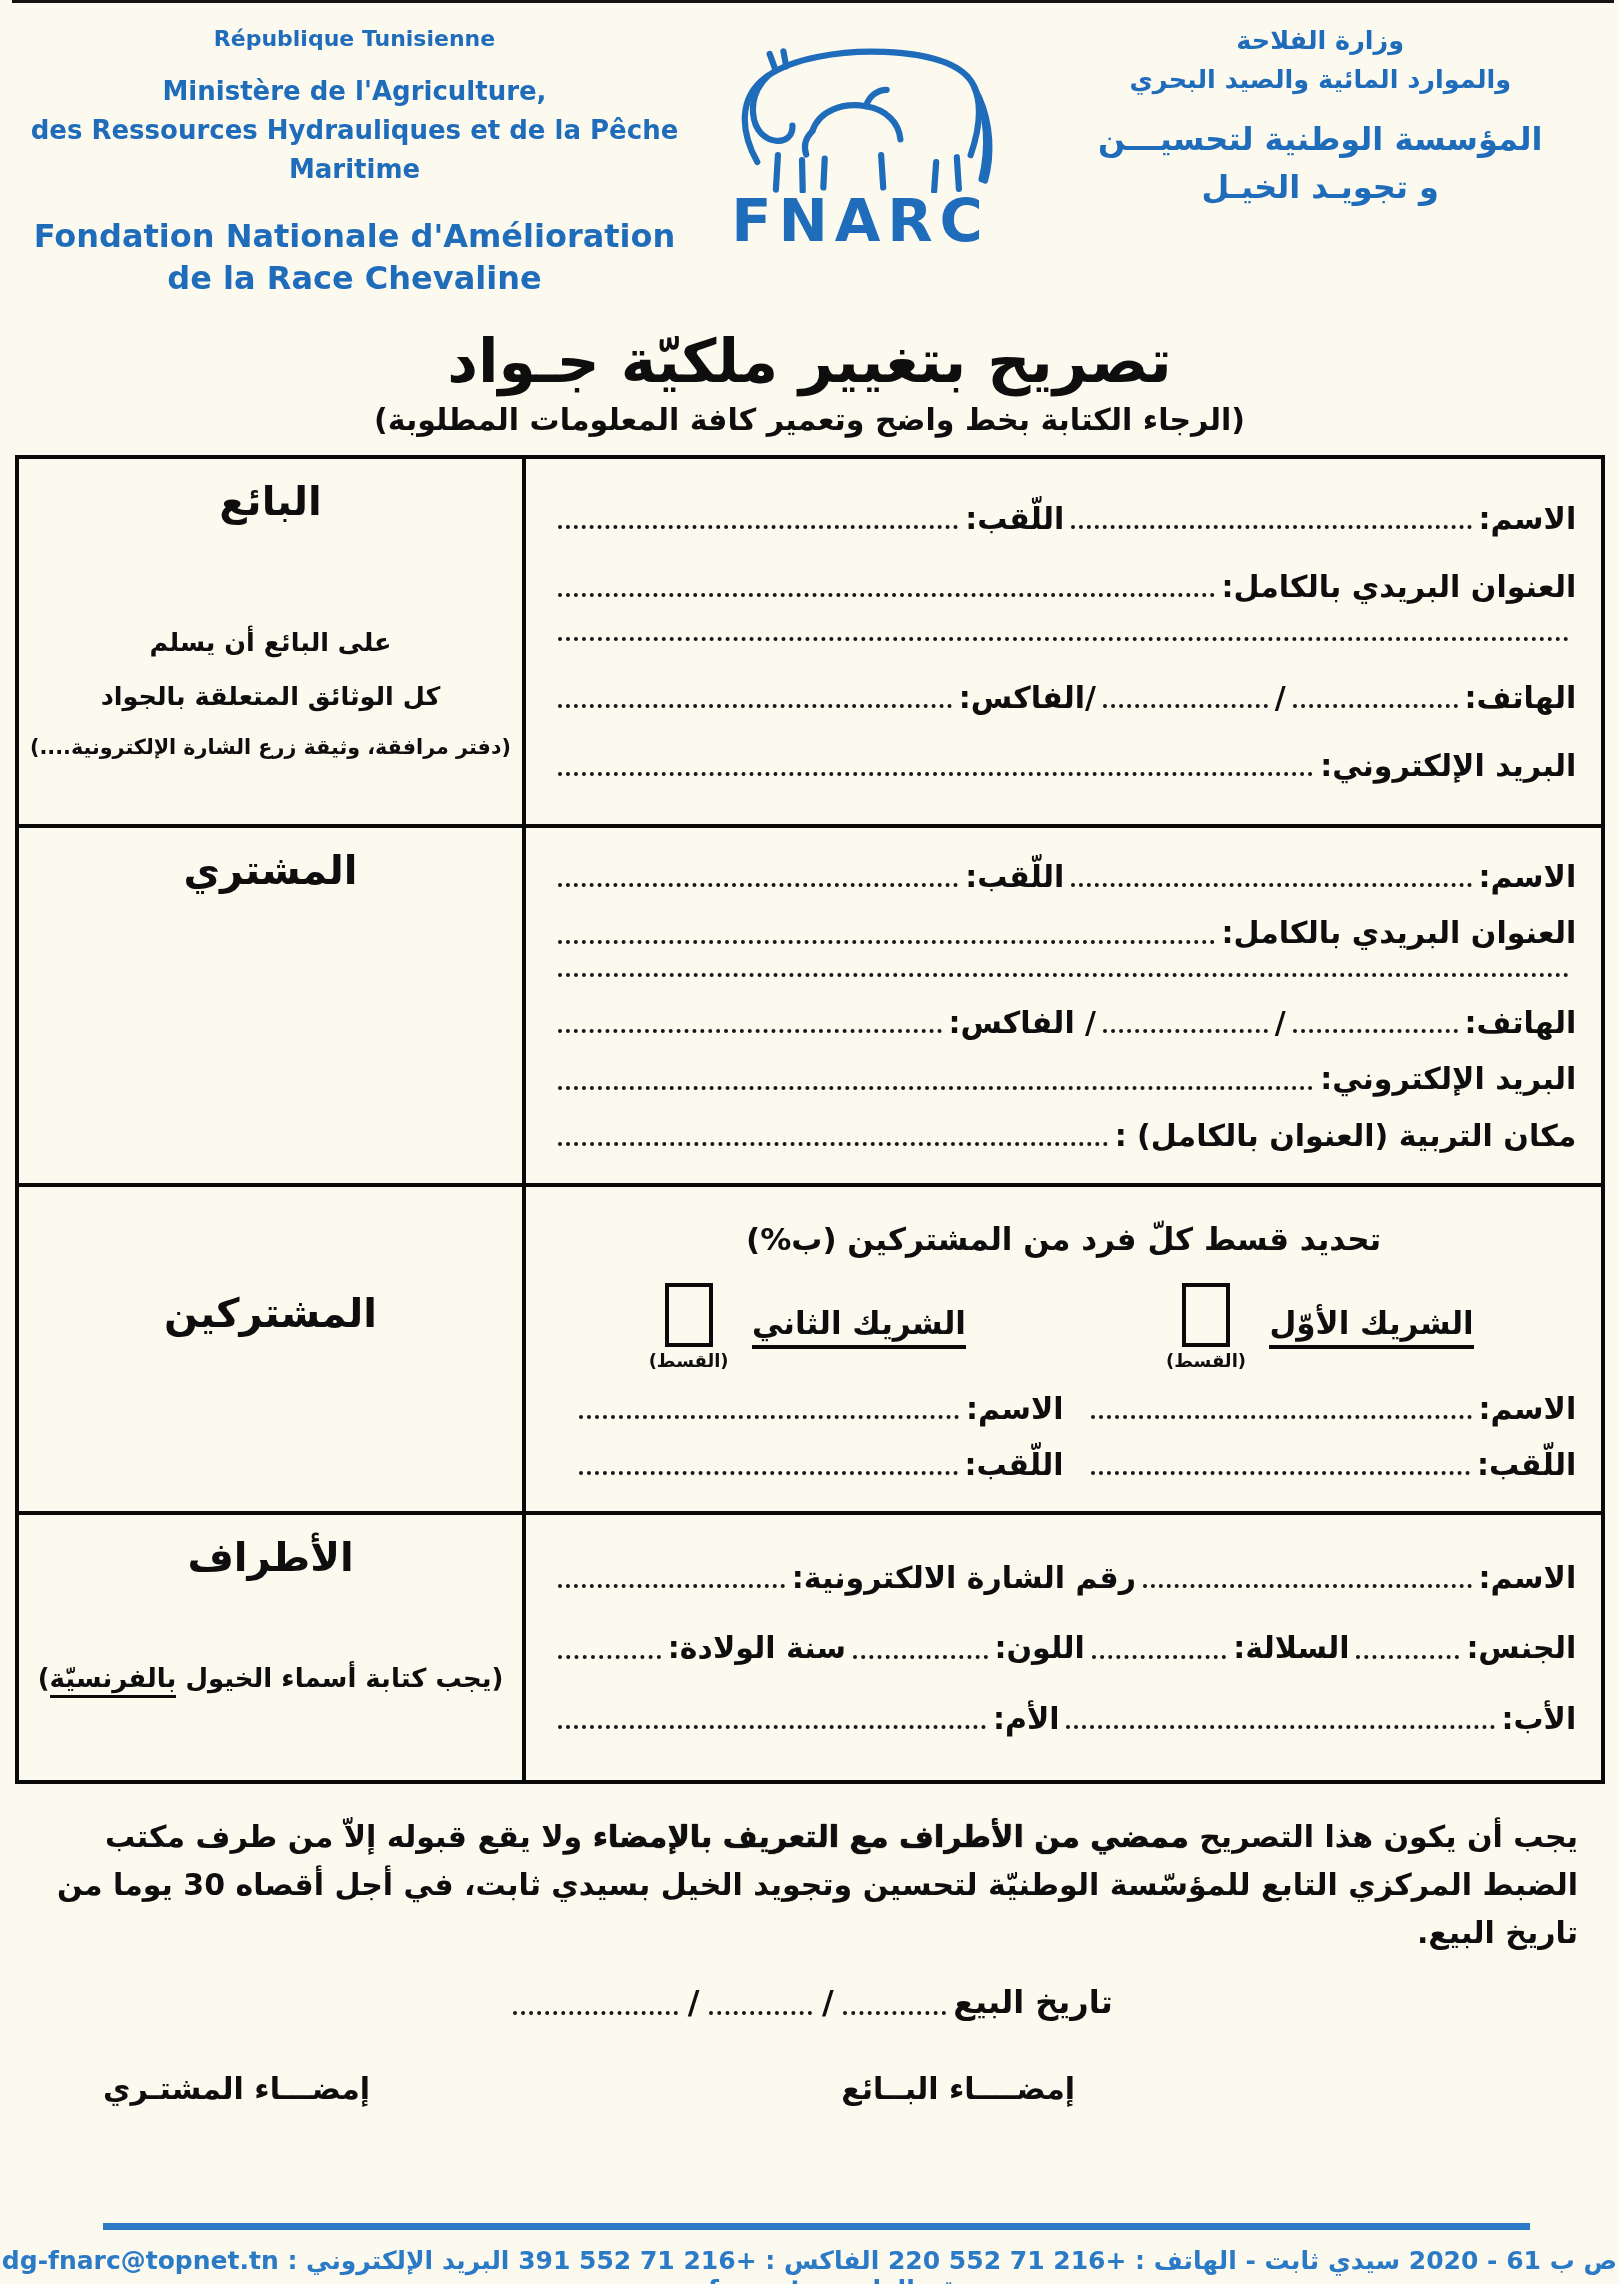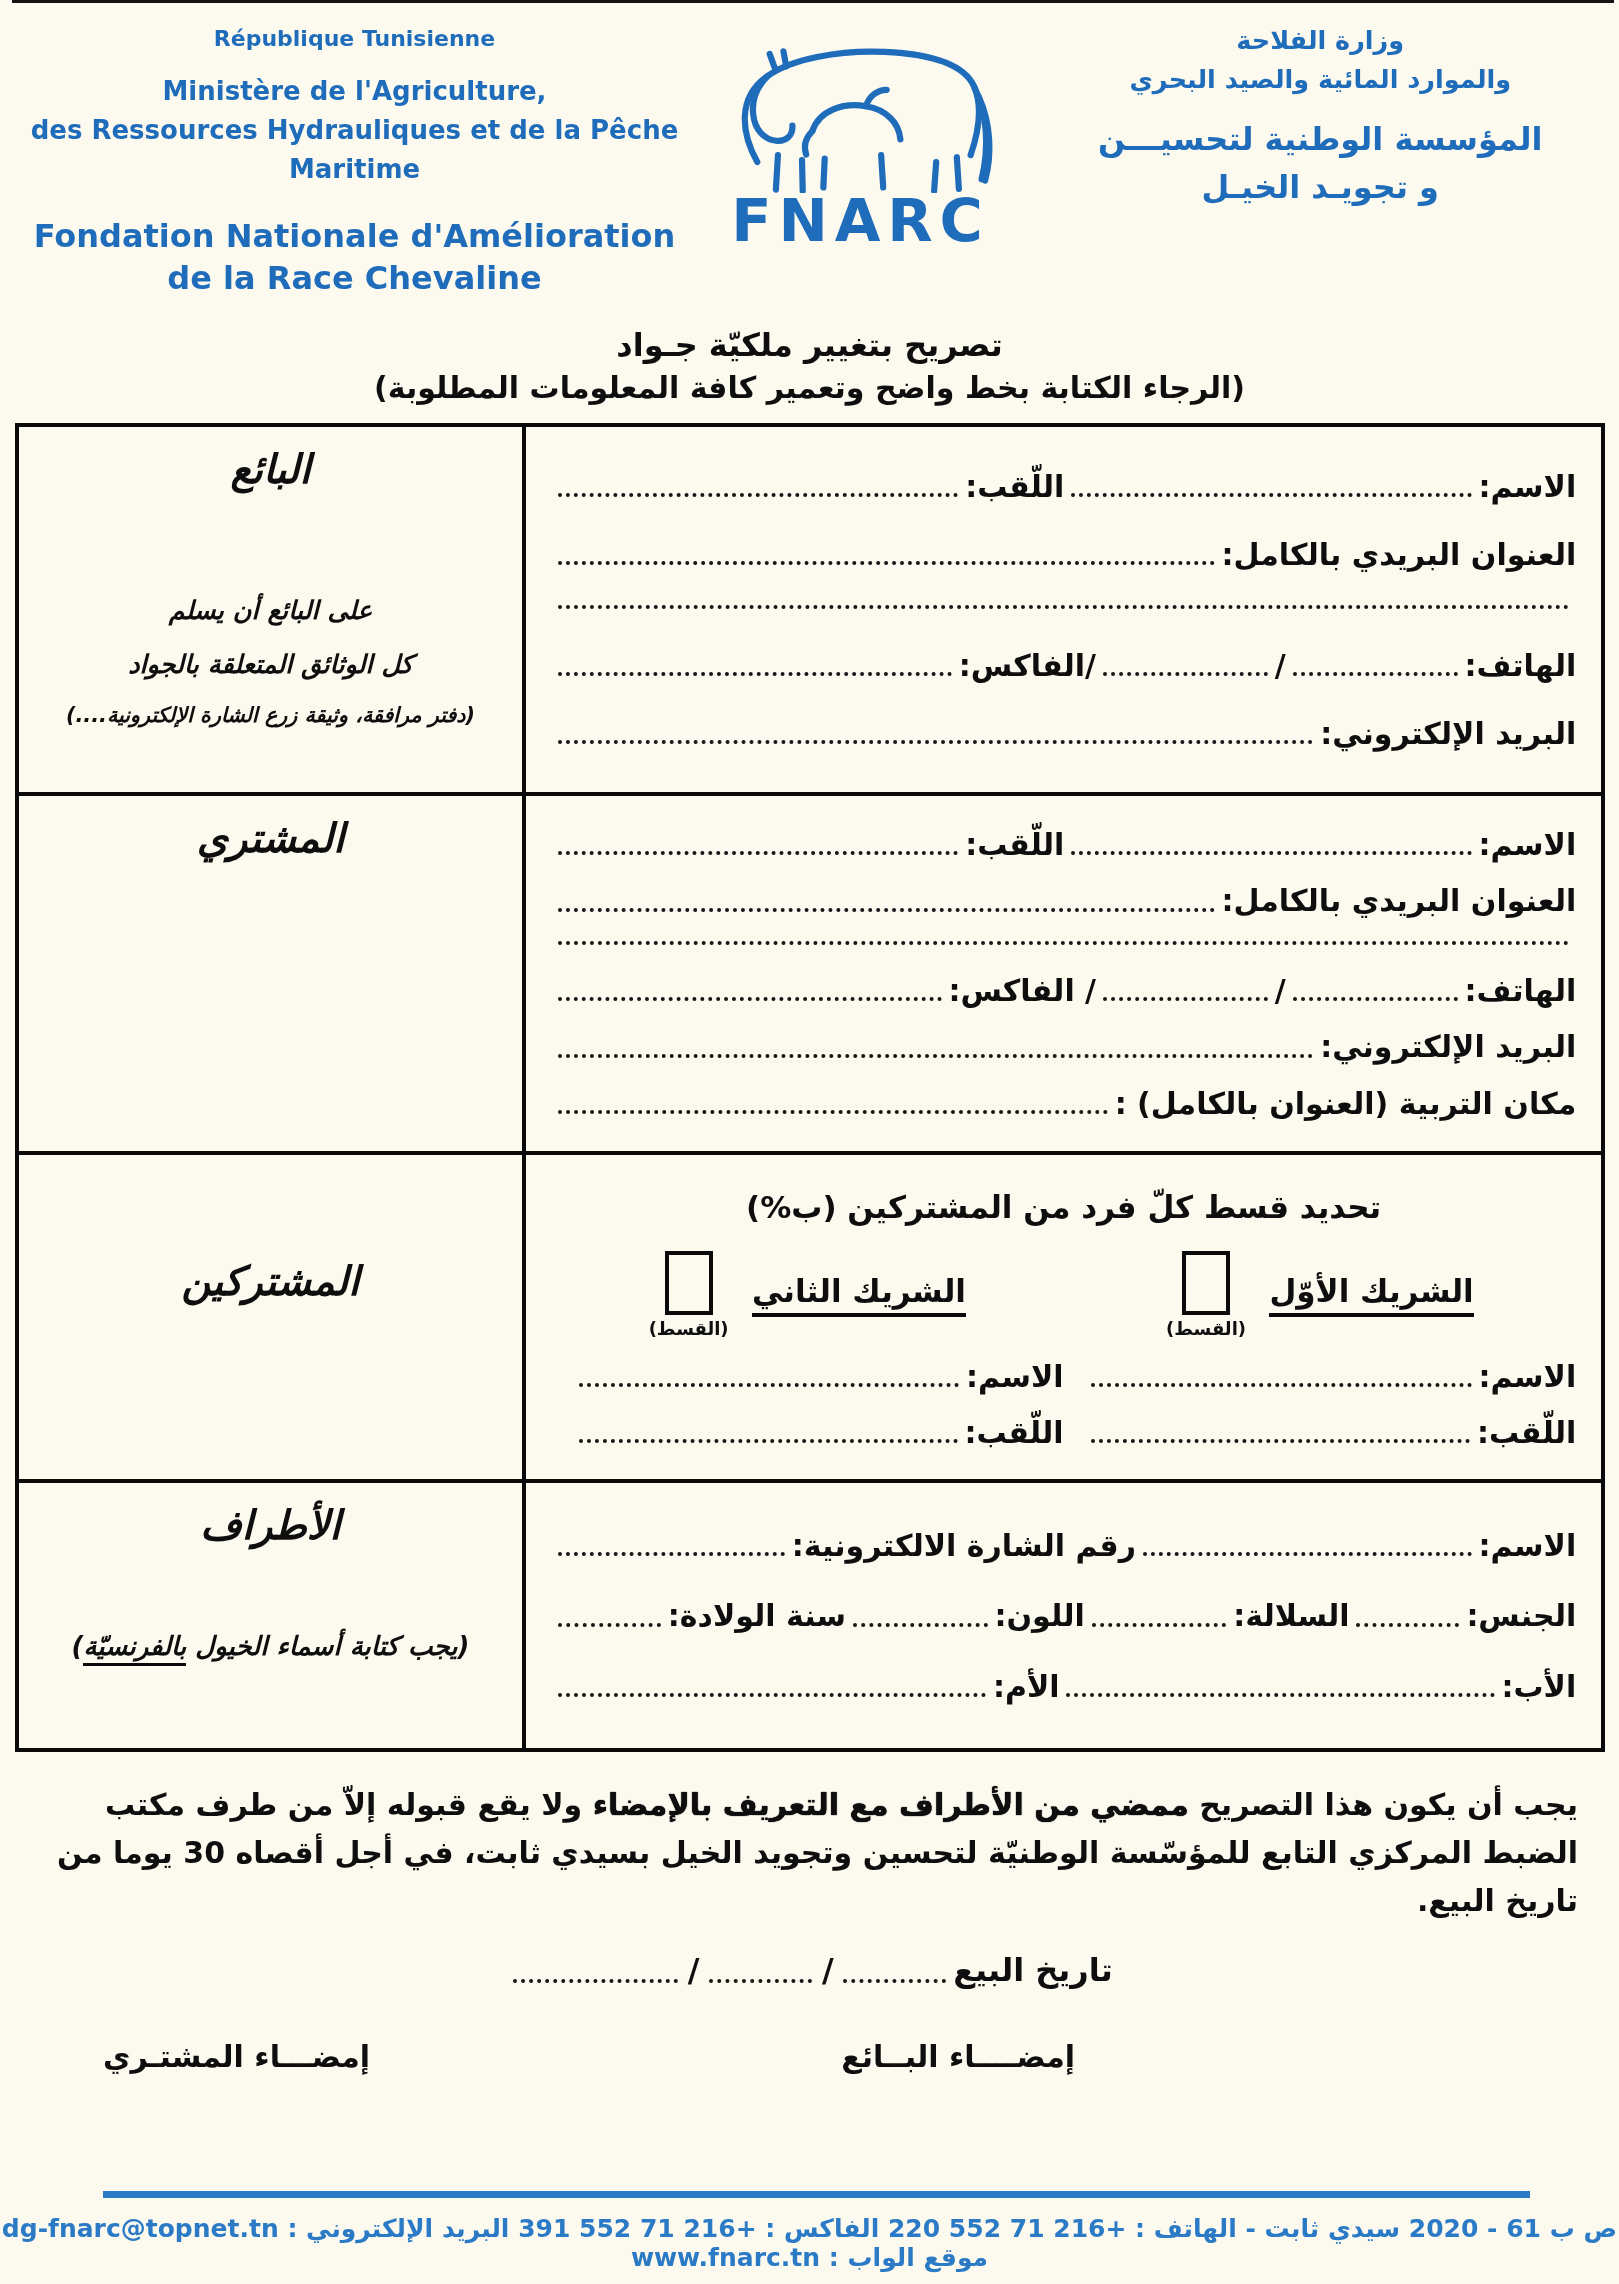--- a/index.html
+++ b/index.html
@@ -17,29 +17,29 @@
   .h-fr .org{font-size:32px;font-weight:800;line-height:1.3;}
   .h-fr .org.first{margin-top:27.5px;}
   .h-logo{width:358px;display:flex;flex-direction:column;align-items:center;}
   .h-logo svg{display:block;}
   .acronym{font-size:59px;font-weight:800;letter-spacing:6.9px;color:#1e6cba;margin-top:-6.9px;}
   .h-ar{flex:1;text-align:center;color:#1e6cba;direction:rtl;}
   .h-ar .a{font-size:25.5px;font-weight:700;line-height:1.55;}
   .h-ar .org{font-size:32px;font-weight:800;line-height:1.5;}
   .h-ar .org.first{margin-top:15px;}
   
-  .title{margin-top:26px;text-align:center;font-size:32px;font-weight:800;direction:rtl;}
+  .title{margin-top:26px;text-align:center;font-size:60px;font-weight:800;direction:rtl;}
   .subtitle{margin-top:6.9px;text-align:center;font-size:30px;font-weight:700;direction:rtl;}
   
   .ftable{margin:18px 13.8px 0 15px;border:4.8px solid #0a0a0a;}
   .trow{display:flex;}
   .trow + .trow{border-top:4.1px solid #0a0a0a;}
   .r1{height:365px;}.r2{height:355px;}.r3{height:324px;}.r4{height:265px;}
   .cell-label{flex:0 0 503px;border-right:4.1px solid #0a0a0a;display:flex;flex-direction:column;
-    align-items:center;text-align:right;direction:rtl;font-style:italic;}
+    align-items:center;text-align:right;direction:rtl;}
   .cell-fields{flex:1;display:flex;flex-direction:column;justify-content:space-evenly;
     padding:9.6px 25px;direction:rtl;}
   .sec-head{font-size:40px;font-weight:800;margin-top:19px;}
   .sec-head.center{margin-top:103px;}
   .seller-note1{font-size:25.5px;font-weight:800;margin-top:103px;}
   .seller-note2{font-size:25.5px;font-weight:800;margin-top:24px;}
   .seller-note3{font-size:20.7px;font-weight:700;margin-top:23.4px;}
   .horse-note{font-size:26px;font-weight:800;margin-top:83px;}
   .u{border-bottom:3.4px solid #0a0a0a;padding-bottom:1.4px;}
   

